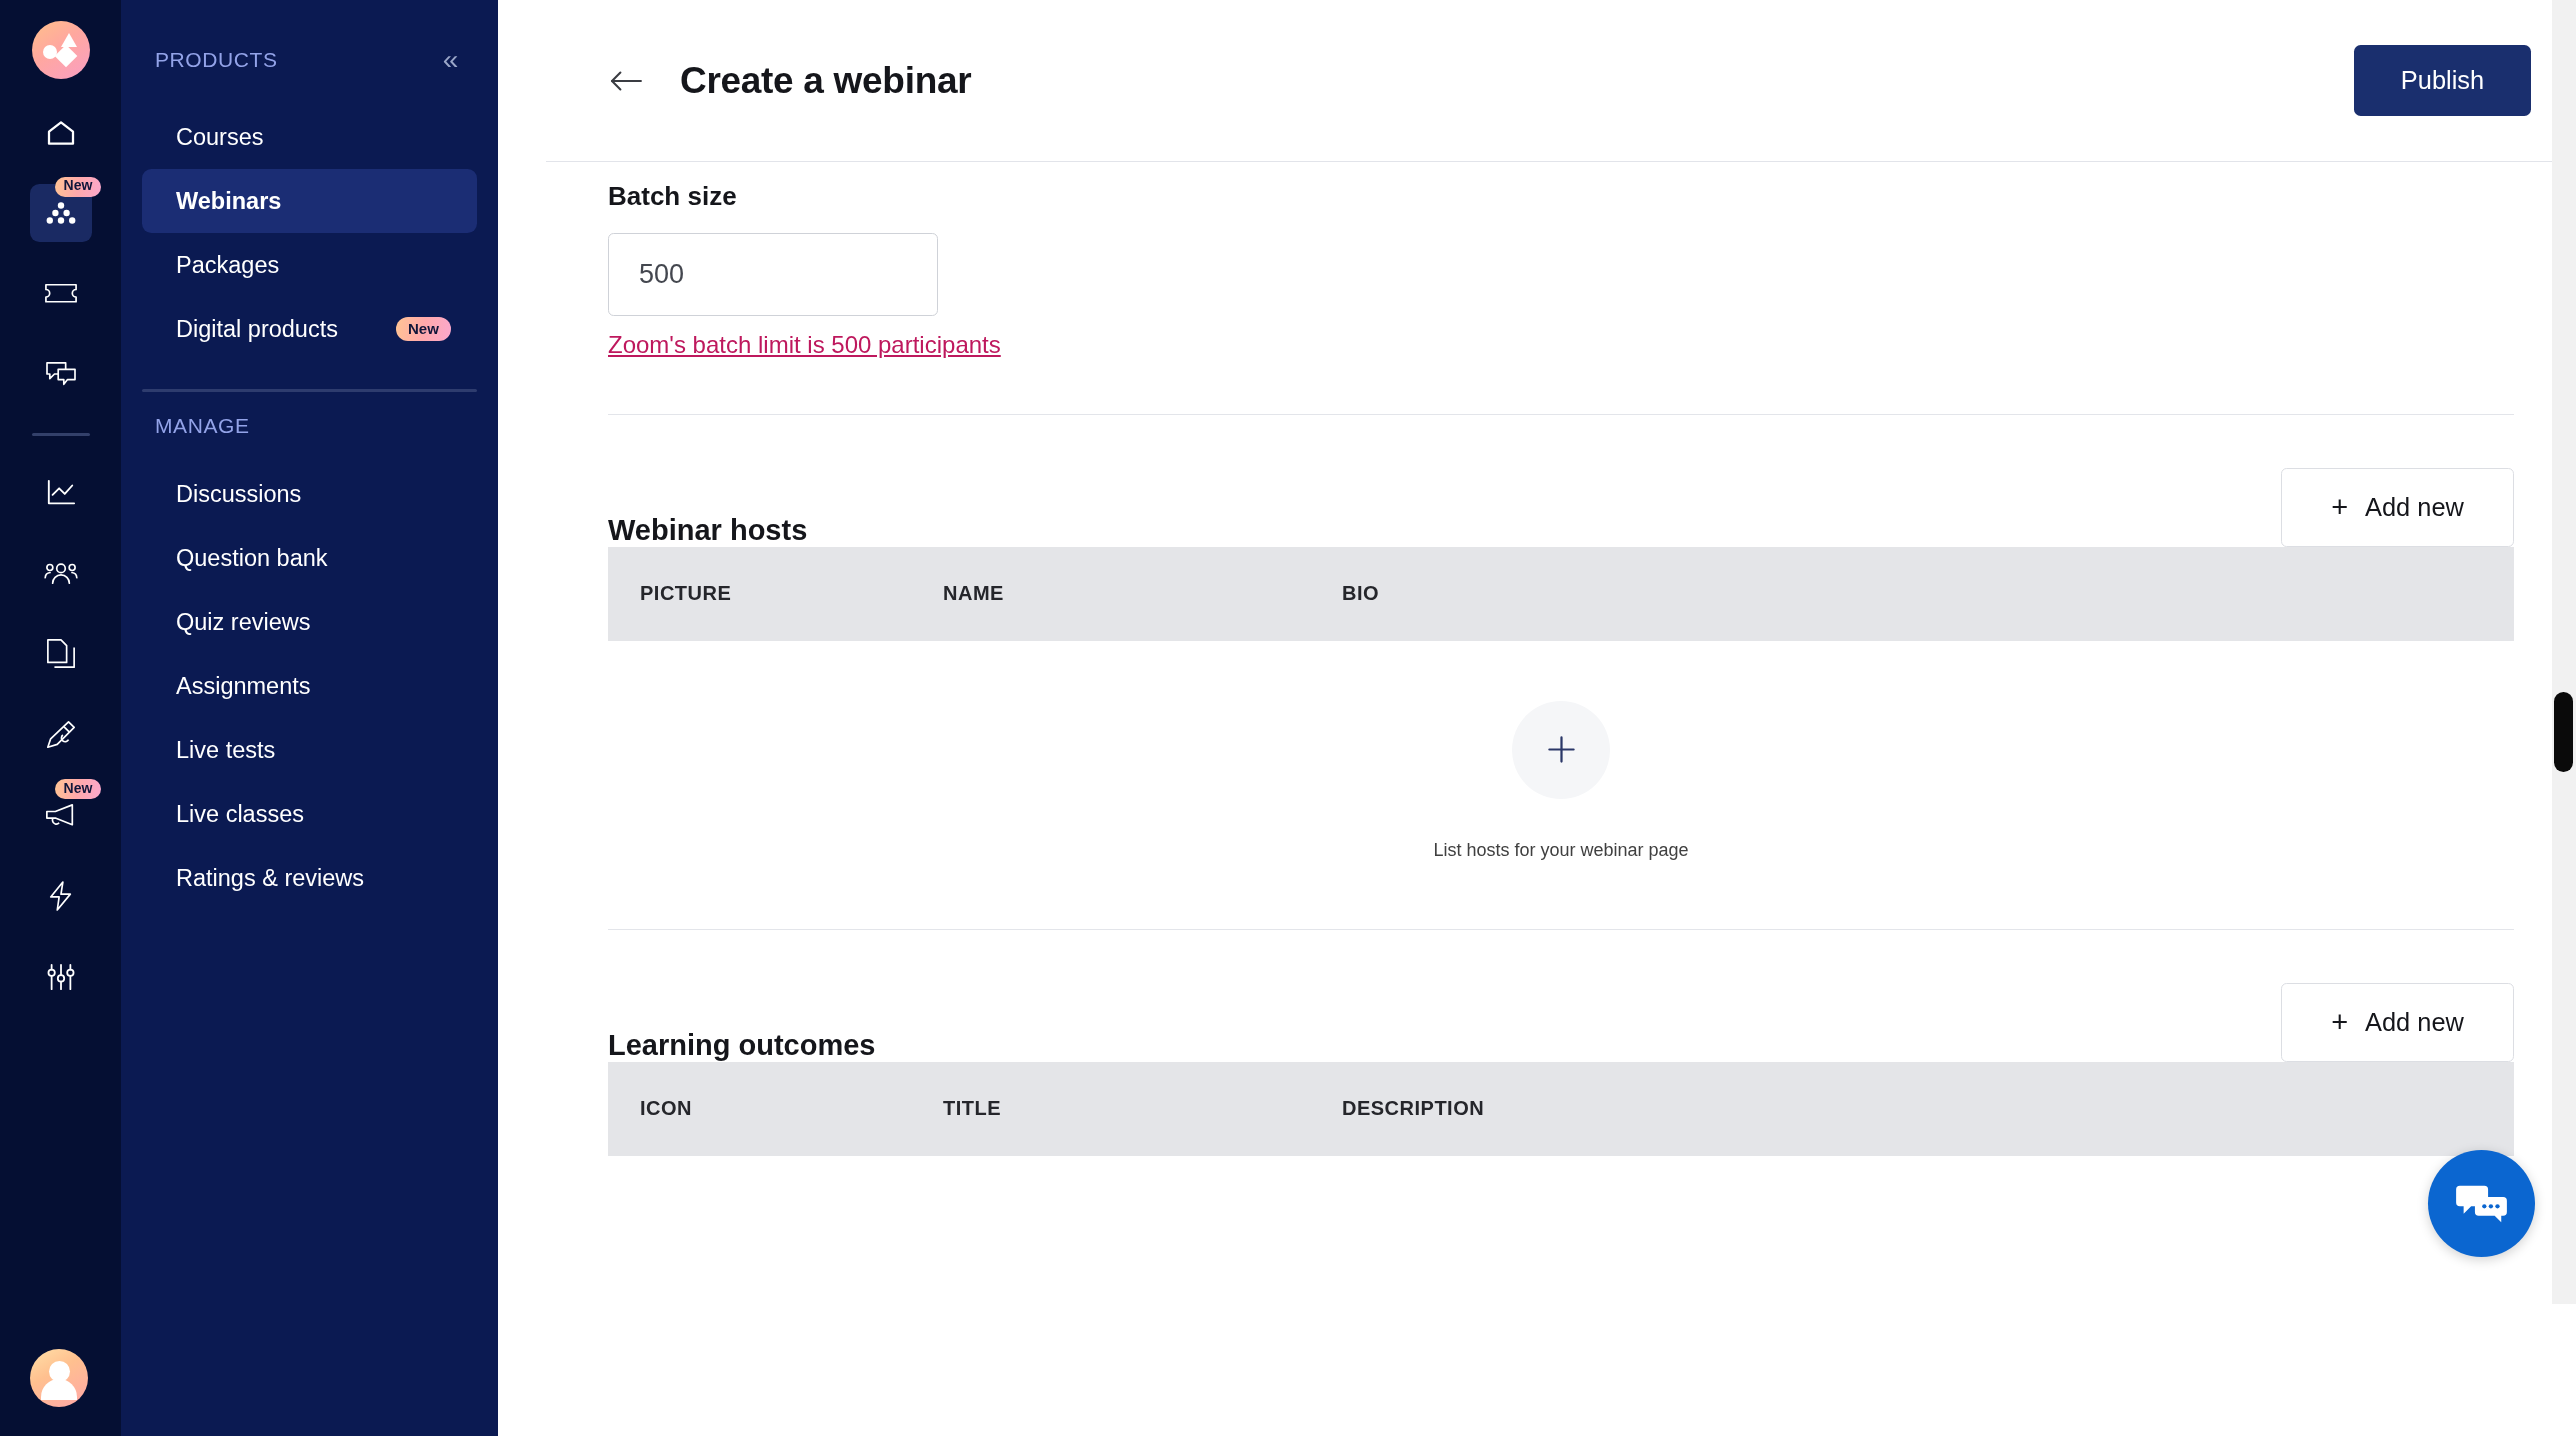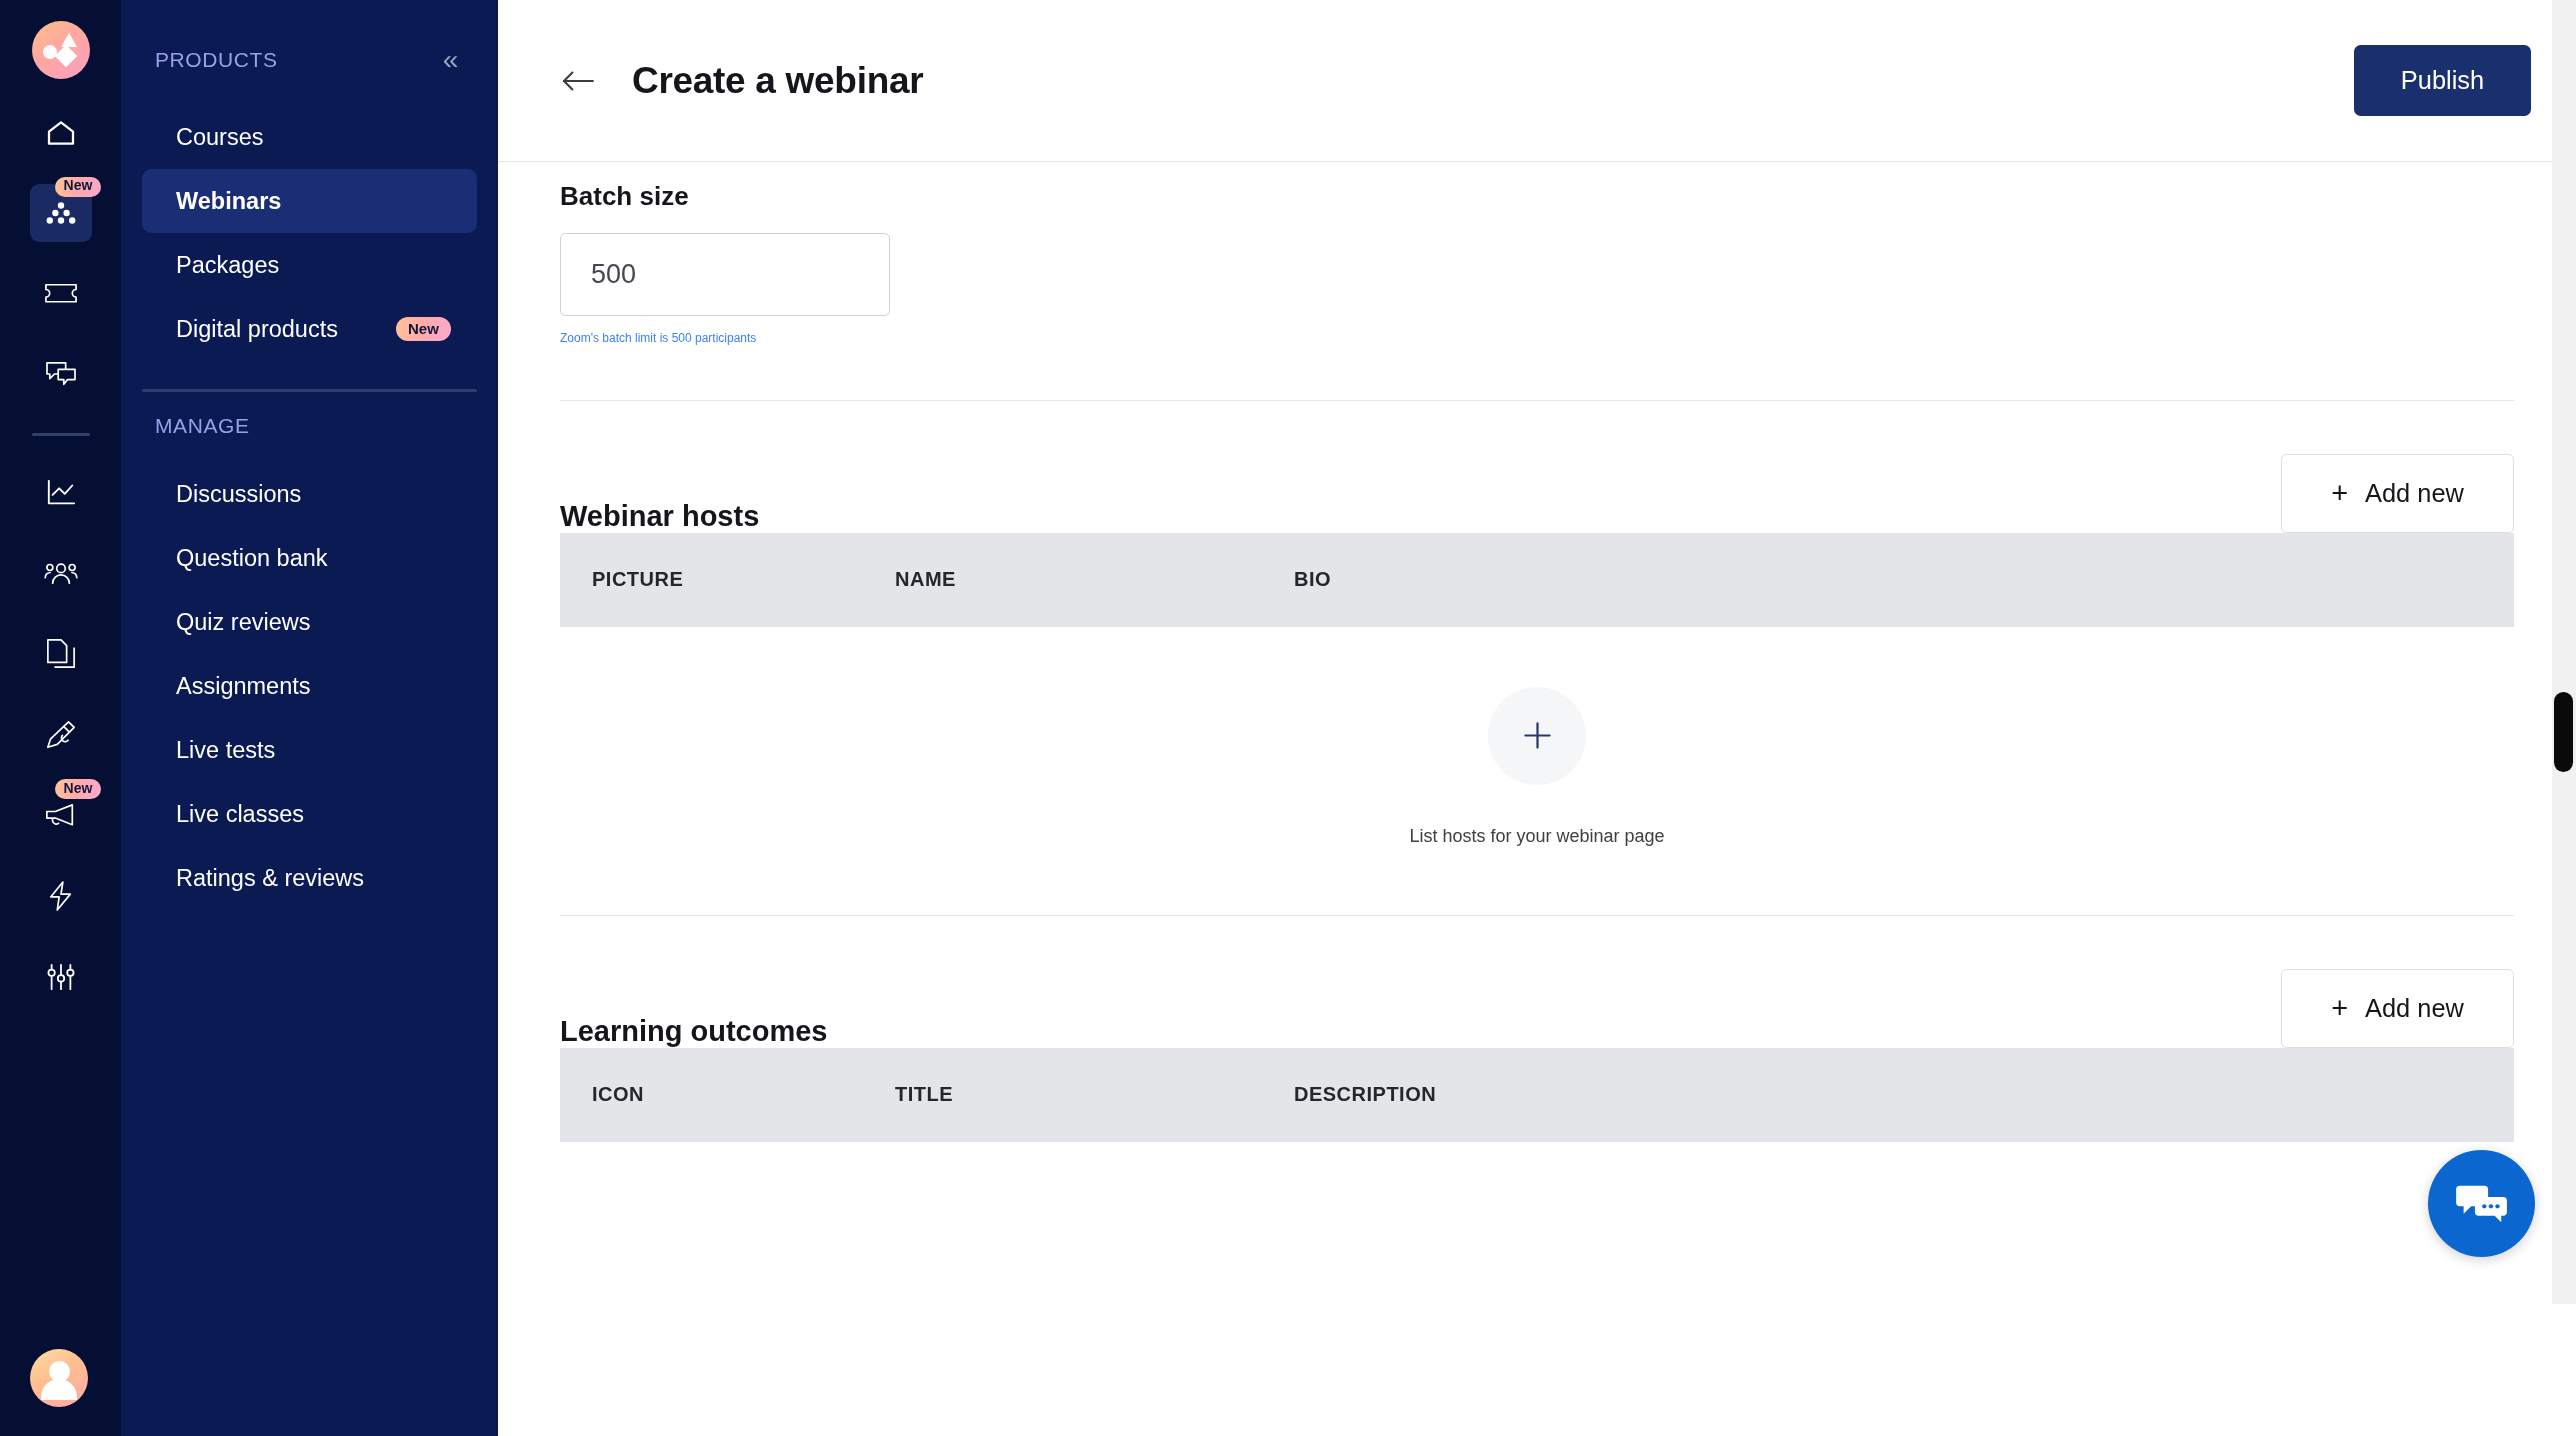--- a/index.html
+++ b/index.html
@@ -101,21 +101,21 @@
     border-radius: 1.9px;
   }
   .nav-manage-title {
     color: #93a3e8; font-size: 21px; letter-spacing: 0.6px;
     padding: 0 34px; margin-bottom: 24.5px;
   }
 
   
   .main {
     flex: 1 1 auto; height: 1304px; background: #fff;
-    position: relative; overflow: hidden;
+    position: relative; overflow: hidden; margin-left: 48px;
   }
   .topbar {
     height: 162px; border-bottom: 0.9px solid #e2e4ea;
     display: flex; align-items: center; justify-content: space-between;
     padding: 0 45px 0 62px; background: #fff;
   }
   .topbar-left { display: flex; align-items: center; gap: 36px; }
   .back-arrow { cursor: pointer; display: flex; align-items: center; }
   .page-title { font-size: 37px; font-weight: 700; color: #15161b; letter-spacing: -0.3px; }
   .publish-btn {
@@ -145,21 +145,21 @@
     left: 22.6px; top: -7.5px; width: 56px; height: 56px; pointer-events: none;
   }
 
   .block { margin-top: 19px; }
   .block-label { font-size: 26px; font-weight: 600; color: #15161b; margin-bottom: 21px; }
   .text-input {
     width: 330px; height: 83px; border: 0.9px solid #cfd2d8; border-radius: 5.6px;
     font-size: 27px; color: #44474f; padding: 0 30px;
     font-family: "Liberation Sans", sans-serif; background: #fff;
   }
-  .helper { font-size: 12px; color: #3b82f6; margin-top: 15px; }
+  .helper { font-size: 24px; color: #be185d; margin-top: 15px; text-decoration: underline; }
 
   .hr { height: 0.9px; background: #e3e5ea; margin: 55px 0 0 0; }
 
   .section-head {
     display: flex; align-items: flex-end; justify-content: space-between;
     height: 132px;
   }
   .section-title { font-size: 29px; font-weight: 600; color: #15161b; }
   .add-new-btn {
     border: 0.9px solid #dcdee3; background: #fff; border-radius: 5.6px;

